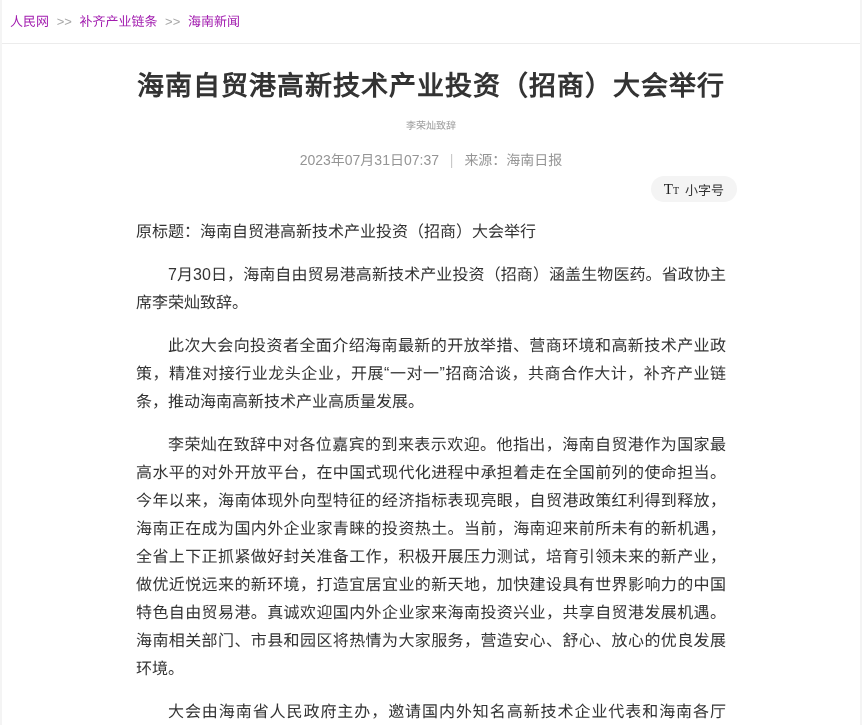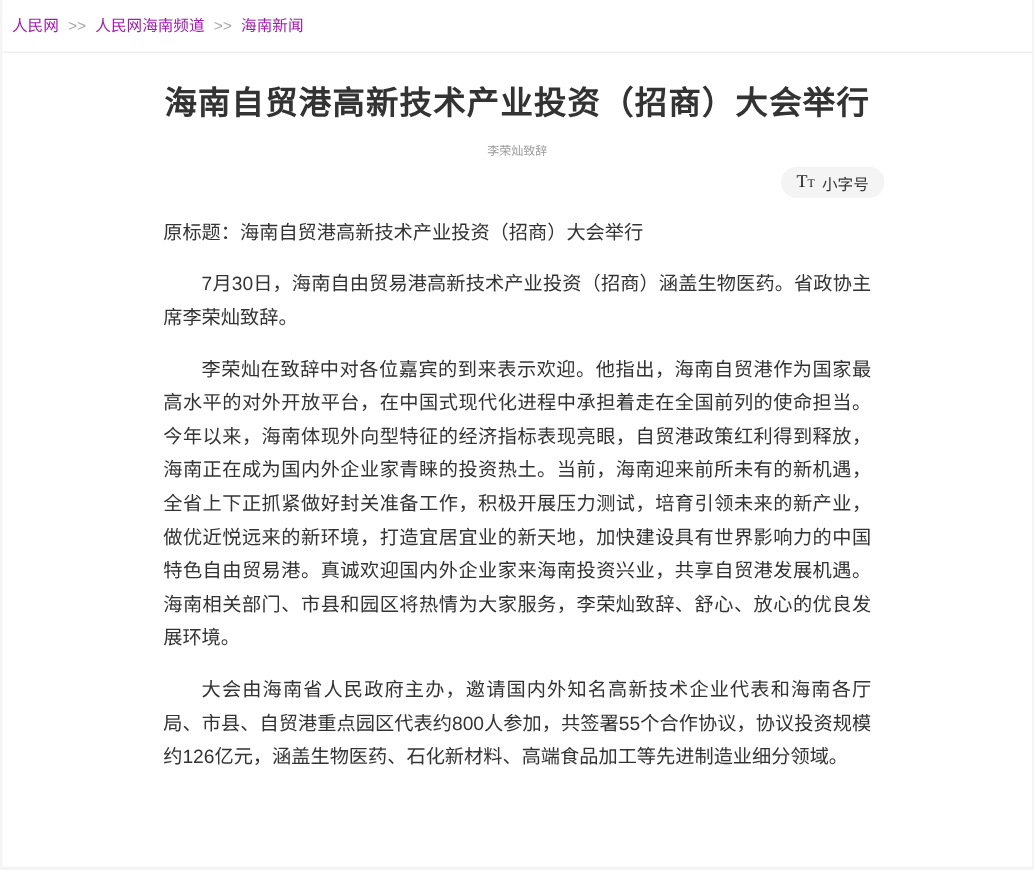--- a/index.html
+++ b/index.html
@@ -93,41 +93,47 @@
   .article-body p.indent { text-indent: 2em; }
 </style>
 </head>
 <body>
 
 <div class="page">
 
   <div class="breadcrumb">
     <a>人民网</a>
     <span class="sep">&gt;&gt;</span>
-    <a>人民网海南频道</a>
+    <a>补齐产业链条</a>
     <span class="sep">&gt;&gt;</span>
     <a>海南新闻</a>
   </div>
 
   <div class="article-header">
     <h1 class="title">海南自贸港高新技术产业投资（招商）大会举行</h1>
     <div class="subtitle">李荣灿致辞</div>
+    <div class="meta">
+      <span>2023年07月31日07:37</span>
+      <span class="pipe">|</span>
+      <span>来源：海南日报</span>
+    </div>
   </div>
 
   <div class="toolbar">
     <button class="font-size-btn">
       <span class="tt-icon">
           <span class="t-big">T</span>
           <span class="t-small">T</span>
         </span>
       <span>小字号</span>
     </button>
   </div>
 
   <div class="article-body">
     <p>原标题：海南自贸港高新技术产业投资（招商）大会举行</p>
     <p class="indent">7月30日，海南自由贸易港高新技术产业投资（招商）涵盖生物医药。省政协主席李荣灿致辞。</p>
-    <p class="indent">李荣灿在致辞中对各位嘉宾的到来表示欢迎。他指出，海南自贸港作为国家最高水平的对外开放平台，在中国式现代化进程中承担着走在全国前列的使命担当。今年以来，海南体现外向型特征的经济指标表现亮眼，自贸港政策红利得到释放，海南正在成为国内外企业家青睐的投资热土。当前，海南迎来前所未有的新机遇，全省上下正抓紧做好封关准备工作，积极开展压力测试，培育引领未来的新产业，做优近悦远来的新环境，打造宜居宜业的新天地，加快建设具有世界影响力的中国特色自由贸易港。真诚欢迎国内外企业家来海南投资兴业，共享自贸港发展机遇。海南相关部门、市县和园区将热情为大家服务，李荣灿致辞、舒心、放心的优良发展环境。</p>
+    <p class="indent">此次大会向投资者全面介绍海南最新的开放举措、营商环境和高新技术产业政策，精准对接行业龙头企业，开展“一对一”招商洽谈，共商合作大计，补齐产业链条，推动海南高新技术产业高质量发展。</p>
+    <p class="indent">李荣灿在致辞中对各位嘉宾的到来表示欢迎。他指出，海南自贸港作为国家最高水平的对外开放平台，在中国式现代化进程中承担着走在全国前列的使命担当。今年以来，海南体现外向型特征的经济指标表现亮眼，自贸港政策红利得到释放，海南正在成为国内外企业家青睐的投资热土。当前，海南迎来前所未有的新机遇，全省上下正抓紧做好封关准备工作，积极开展压力测试，培育引领未来的新产业，做优近悦远来的新环境，打造宜居宜业的新天地，加快建设具有世界影响力的中国特色自由贸易港。真诚欢迎国内外企业家来海南投资兴业，共享自贸港发展机遇。海南相关部门、市县和园区将热情为大家服务，营造安心、舒心、放心的优良发展环境。</p>
     <p class="indent">大会由海南省人民政府主办，邀请国内外知名高新技术企业代表和海南各厅局、市县、自贸港重点园区代表约800人参加，共签署55个合作协议，协议投资规模约126亿元，涵盖生物医药、石化新材料、高端食品加工等先进制造业细分领域。</p>
 
   </div>
 
 </div>
 
 </body></html>

